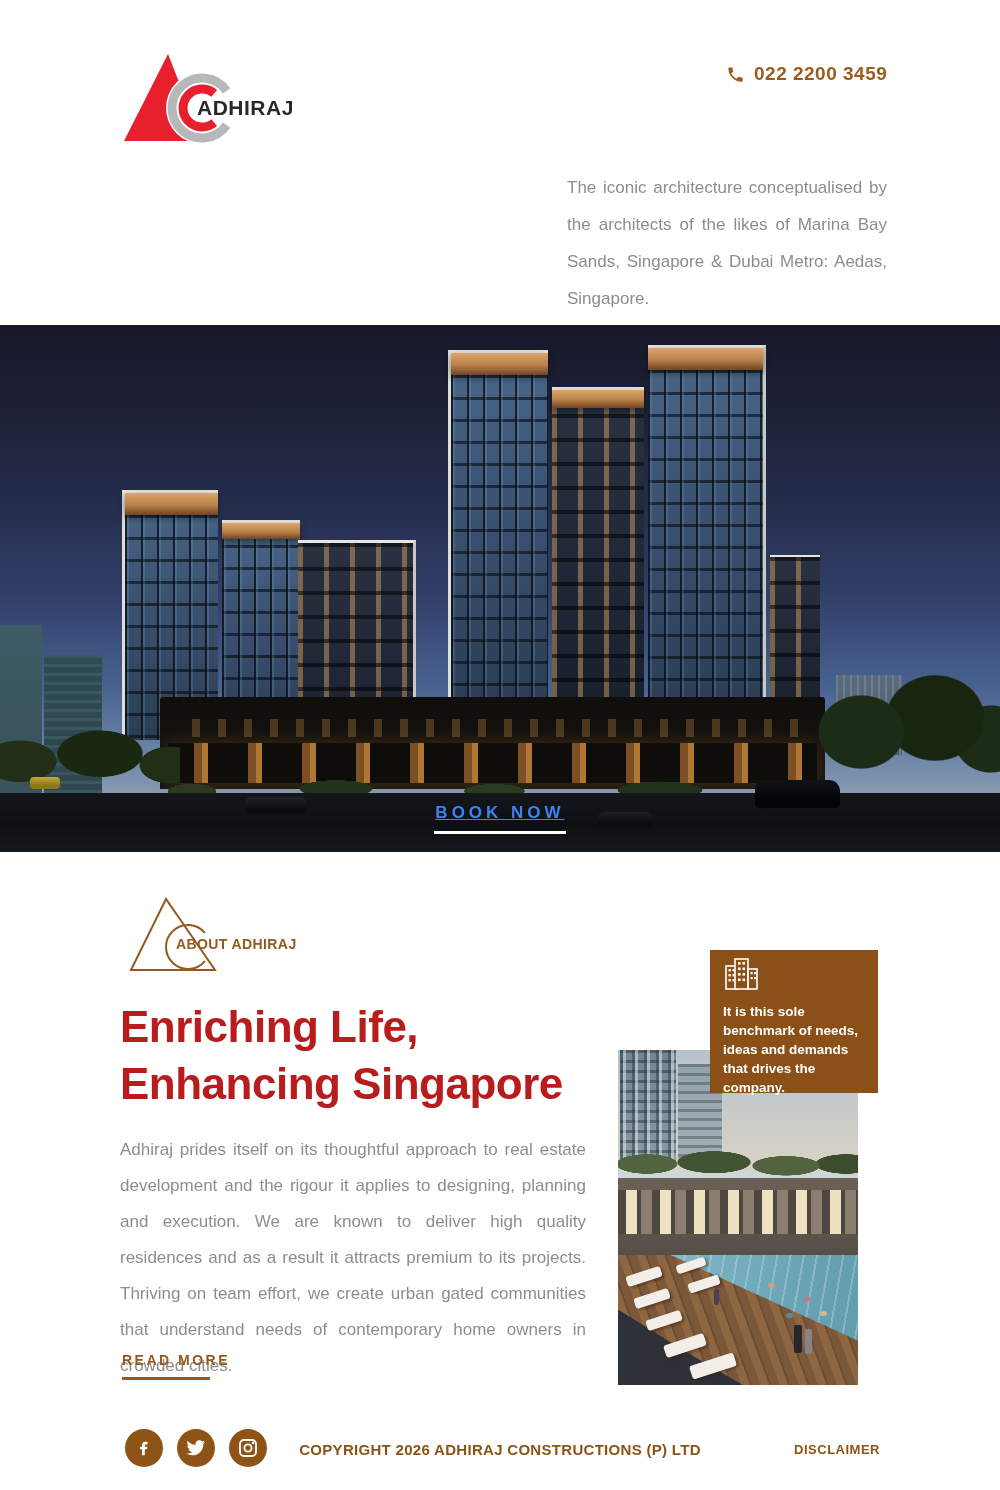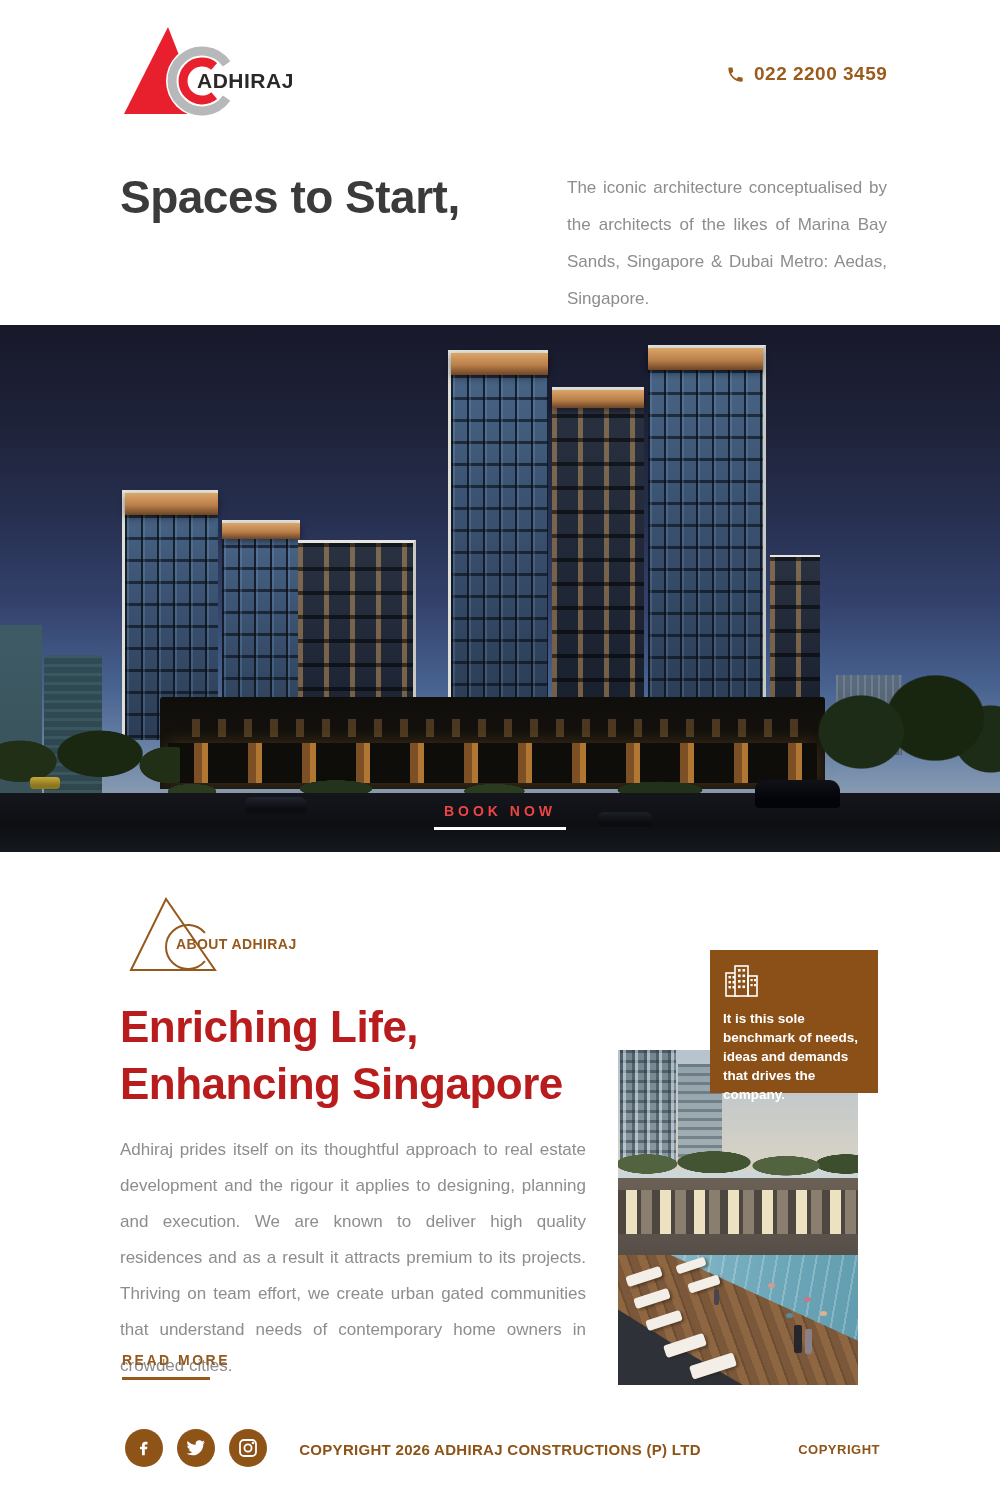--- a/index.html
+++ b/index.html
@@ -1,20 +1,20 @@
 <!DOCTYPE html>
 <html><head>
 <meta charset="utf-8">
 <style>
   * { margin:0; padding:0; box-sizing:border-box; }
   html,body { background:#ffffff; }
   body { width:1000px; height:1490px; position:relative; font-family:"Liberation Sans", sans-serif; overflow:hidden; }
 
   
-  .logo { position:absolute; left:124px; top:19px; width:290px; height:100px; cursor:pointer; }
+  .logo { position:absolute; left:124px; top:46px; width:290px; height:100px; cursor:pointer; }
   .logo svg { position:absolute; left:0; top:0; }
   .logo .brand { position:absolute; left:73px; top:50px; font-size:21px; font-weight:bold; color:#2b2828; letter-spacing:.5px; }
   .phone { position:absolute; left:726px; top:63px; display:flex; align-items:center; gap:9px; color:#9a5b1d; font-size:19px; font-weight:bold; letter-spacing:.5px; cursor:pointer;justify-content:space-between; }
 
   
   .hero-title { position:absolute; left:120px; top:168px; font-size:46px; line-height:59px; font-weight:bold; color:#3b3b3b; letter-spacing:-.5px; }
   .hero-desc { position:absolute; left:567px; top:169px; width:320px; font-size:17px; line-height:37px; color:#8d8d8d; text-align:justify; }
 
   
   .scene { position:absolute; left:0; top:325px; width:1000px; height:527px; overflow:hidden;
@@ -55,33 +55,33 @@
       background:radial-gradient(ellipse 60px 34px at 20% 55%, #202f16 60%, transparent 62%),
                  radial-gradient(ellipse 70px 38px at 60% 45%, #1a2811 60%, transparent 62%),
                  radial-gradient(ellipse 50px 30px at 95% 60%, #202f16 60%, transparent 62%); }
   .road { left:0; top:468px; width:1000px; height:59px; background:linear-gradient(180deg,#14161b,#0d0f13 55%,#15181d); }
   .car { border-radius:6px 8px 3px 3px; }
   .c1 { left:245px; top:472px; width:62px; height:17px; background:linear-gradient(180deg,#20242c,#0b0d11 70%); }
   .c2 { left:598px; top:487px; width:55px; height:15px; background:linear-gradient(180deg,#1c2028,#0a0c10 70%); }
   .c3 { left:755px; top:455px; width:85px; height:28px; background:linear-gradient(180deg,#101217,#03040a 70%); border-radius:9px 11px 4px 4px; }
   .c4 { left:30px; top:452px; width:30px; height:12px; background:linear-gradient(180deg,#c7a93a,#8d7620 70%); border-radius:4px; }
   .cta { position:absolute; left:0; right:0; top:803px; text-align:center; z-index:5; cursor:pointer; }
-  .cta .lbl { color:#ef4444; font-size:14px; font-weight:bold; letter-spacing:4px; }
+  .cta .lbl { color:#3b82f6; font-size:17px; font-weight:bold; letter-spacing:4px;text-decoration:underline; }
   .cta .bar { width:132px; height:3px; background:#ffffff; margin:8px auto 0; }
 
   
   .about-mark { position:absolute; left:122px; top:893px; width:110px; height:80px; }
   .about-label { position:absolute; left:176px; top:936px; font-size:14px; font-weight:bold; color:#96591d; letter-spacing:.4px; }
   .about-title { position:absolute; left:120px; top:998px; font-size:44px; line-height:57px; font-weight:bold; color:#b91c1c; letter-spacing:-.5px; }
   .about-body { position:absolute; left:120px; top:1132px; width:466px; font-size:17px; line-height:36px; color:#8d8d8d; text-align:justify; }
   .read-more { position:absolute; left:122px; top:1352px; cursor:pointer; }
   .read-more .lbl { font-size:14px; font-weight:bold; color:#96591d; letter-spacing:2.5px; }
   .read-more .bar { width:88px; height:3px; background:#96591d; margin-top:9px; }
 
-  .callout { position:absolute; left:710px; top:950px; width:168px; height:143px; background:#8a5017; z-index:3; padding:12px 13px; }
+  .callout { position:absolute; left:710px; top:950px; width:168px; height:143px; background:#8a5017; z-index:3; padding:5px 13px; }
   .callout .txt { margin-top:7px; color:#ffffff; font-size:13.5px; line-height:19px; font-weight:bold; }
 
   
   .pool { position:absolute; left:618px; top:1050px; width:240px; height:335px; overflow:hidden; background:#cfd6d8; z-index:1; }
   .pool div { position:absolute; }
   .p-sky { left:0; top:0; width:240px; height:120px; background:linear-gradient(180deg,#b6c3cd,#d9d3c5); }
   .p-b1 { left:2px; top:0; width:56px; height:112px;
       background:repeating-linear-gradient(90deg, rgba(40,60,70,.5) 0 3px, rgba(230,240,245,.5) 3px 6px, rgba(40,60,70,0) 6px 12px),
                  repeating-linear-gradient(180deg, rgba(30,45,55,.45) 0 3px, transparent 3px 10px),
                  linear-gradient(180deg,#74858f,#8b9aa2); }
@@ -128,21 +128,20 @@
 </div>
 
 <div class="phone">
   <svg width="19" height="19" viewBox="0 0 24 24">
     <path fill="#9a5b1d" d="M6.6 10.8c1.5 2.9 3.8 5.2 6.7 6.7l2.2-2.2c.3-.3.7-.4 1-.2 1.1.4 2.3.6 3.6.6.6 0 1 .4 1 1V20c0 .6-.4 1-1 1C10.6 21 3 13.4 3 4c0-.6.4-1 1-1h3.5c.6 0 1 .4 1 1 0 1.2.2 2.5.6 3.6.1.3 0 .7-.2 1l-2.3 2.2z"></path>
   </svg>
   <span>022 2200 3459</span>
 </div>
 
 <h1 class="hero-title">
-  <span style="display:block">Spaces to Start,</span>
 </h1>
 <p class="hero-desc">The iconic architecture conceptualised by the architects of the likes of Marina Bay Sands, Singapore &amp; Dubai Metro: Aedas, Singapore.</p>
 
 <div class="scene">
   <div class="dist" style="left:0;top:300px;width:42px;height:180px;background:linear-gradient(180deg,#3f5d63,#31494e);"></div>
   <div class="dist" style="left:44px;top:330px;width:58px;height:160px;background:repeating-linear-gradient(180deg,rgba(120,180,180,.15) 0 3px,transparent 3px 9px),linear-gradient(180deg,#2f4a50,#263c41);"></div>
   <div class="dist" style="left:836px;top:350px;width:66px;height:80px;background:repeating-linear-gradient(90deg,rgba(220,230,235,.18) 0 2px,transparent 2px 7px),linear-gradient(180deg,#5d6d7c,#4c5a68);"></div>
 
   <div class="tower glass edge-l" style="left:122px;top:165px;width:96px;height:250px;">
       <div class="crown"></div>
@@ -272,13 +271,13 @@
   <div class="s-ic">
     <svg width="20" height="20" viewBox="0 0 20 20">
       <rect x="2" y="2" width="16" height="16" rx="4" fill="none" stroke="#ffffff" stroke-width="1.8"></rect>
       <circle cx="10" cy="10" r="3.6" fill="none" stroke="#ffffff" stroke-width="1.8"></circle>
       <circle cx="15" cy="5" r="1.3" fill="#ffffff"></circle>
     </svg>
   </div>
 </div>
 
 <div class="copyright">COPYRIGHT 2026 ADHIRAJ CONSTRUCTIONS (P) LTD</div>
-<div class="disclaimer">COPYRIGHT</div>
+<div class="disclaimer">DISCLAIMER</div>
 
 </body></html>

